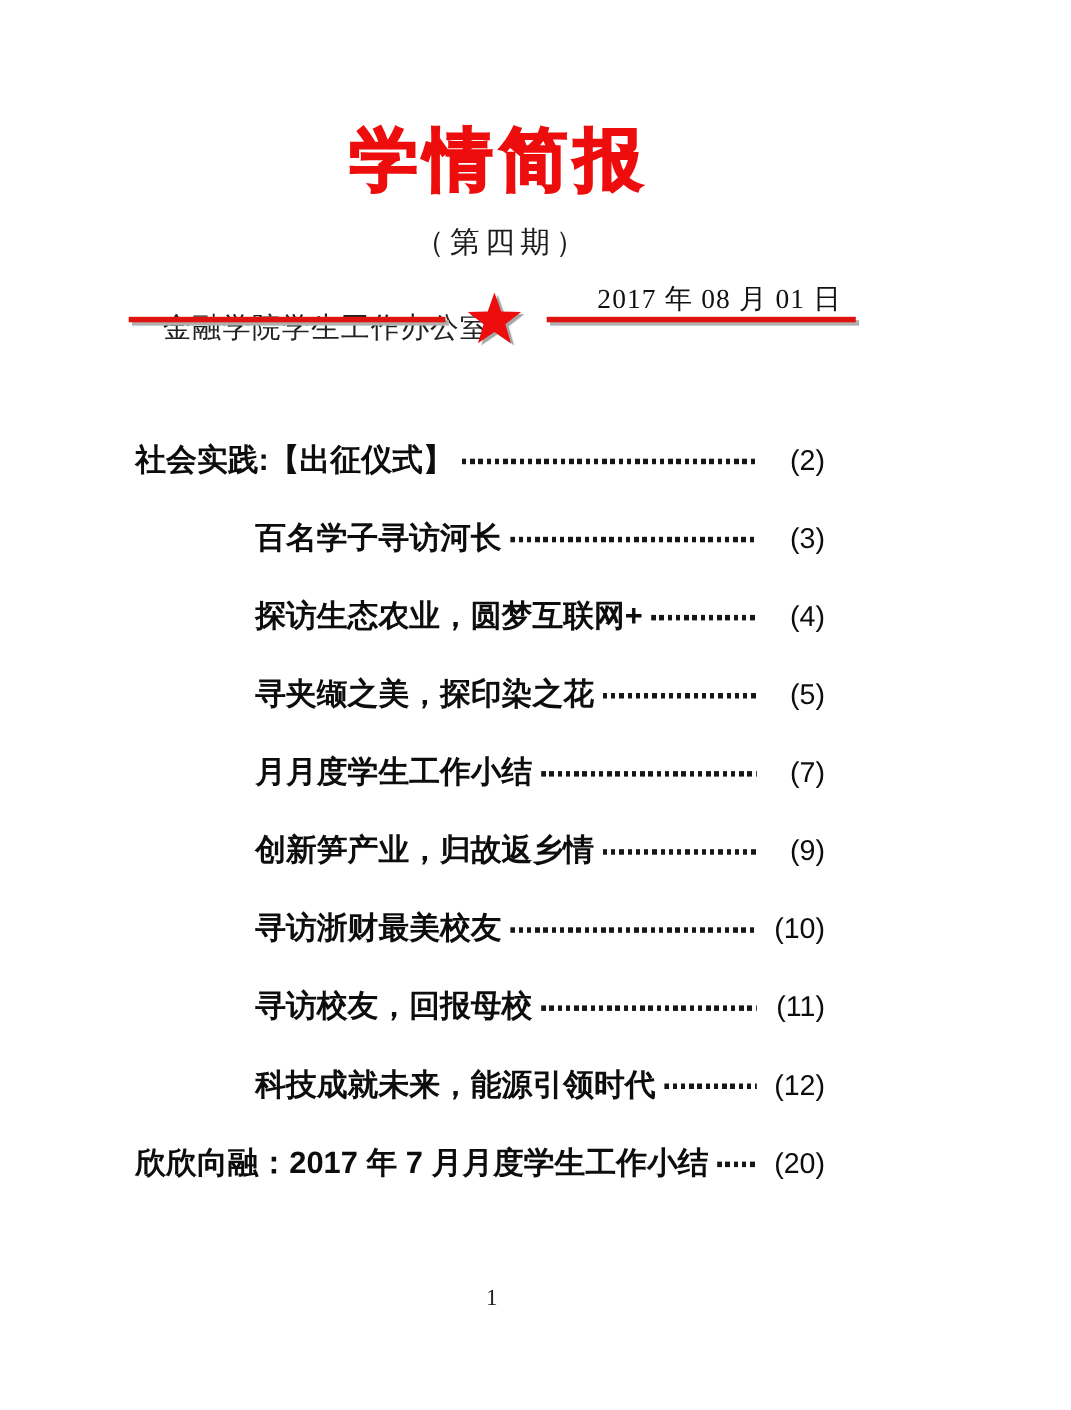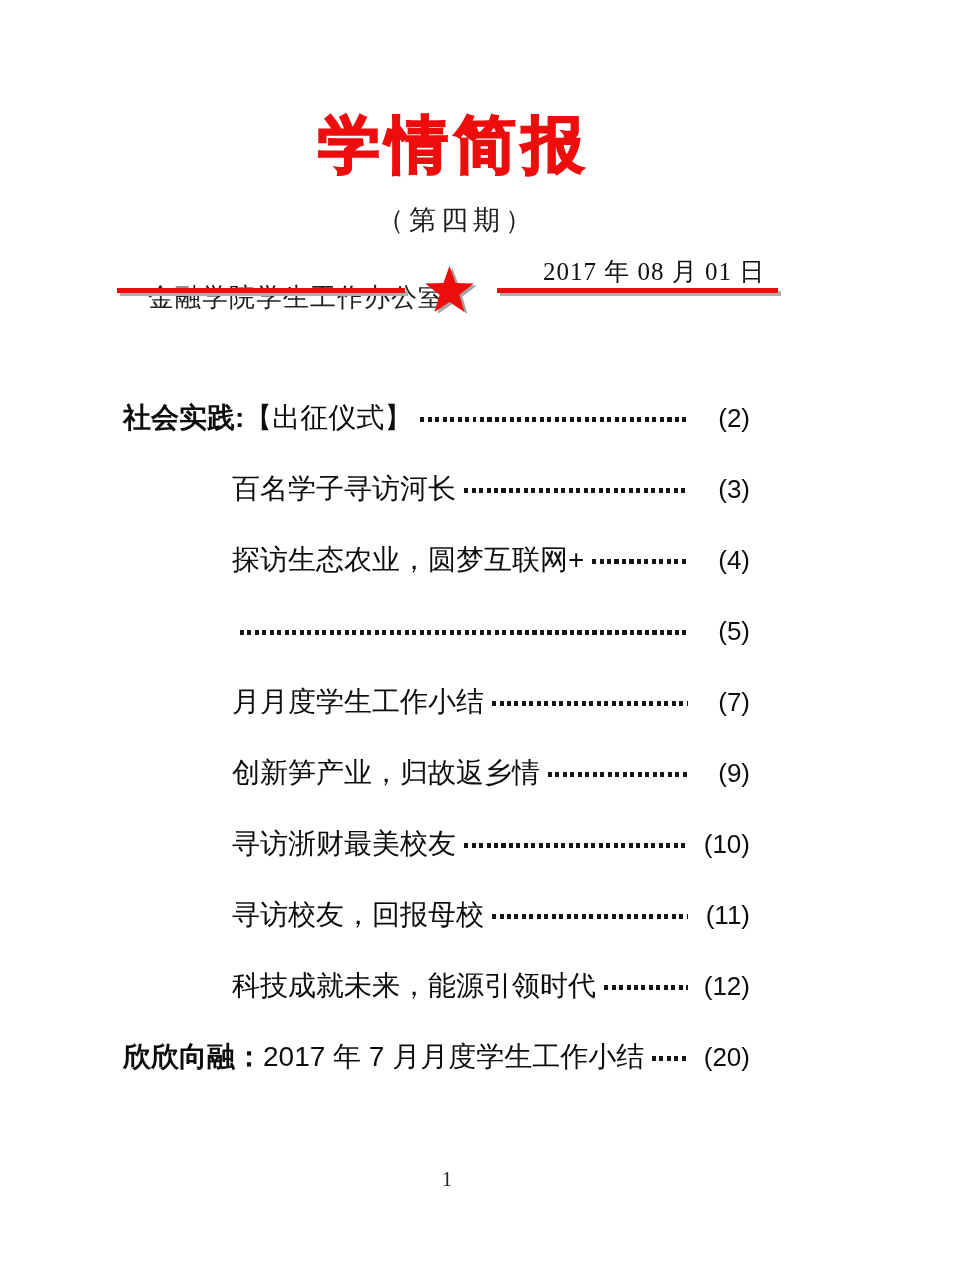--- a/index.html
+++ b/index.html
@@ -48,21 +48,21 @@
   }
   .toc{
     position:absolute;top:403px;left:123px;width:627px;
   }
   .toc-row{
     display:flex;align-items:flex-start;height:71px;
     font-size:28px;line-height:30px;color:#0d0d0d;
   }
   .toc-row.indent{padding-left:109px;}
   .toc-prefix{font-weight:700;white-space:pre;text-align:center;}
-  .toc-title{font-weight:400;white-space:pre;}
+  .toc-title{font-weight:700;white-space:pre;}
   .toc-leader{
     flex:1;height:5px;margin:14px 10px 0 8px;
     background:repeating-linear-gradient(90deg,#161616 0 4px,transparent 4px 7.5px);
   }
   .toc-page{
     font-family:"Liberation Sans",sans-serif;font-size:26px;line-height:30px;
     min-width:52px;text-align:right;font-weight:500;white-space:pre;
   }
   .page-footer{
     position:absolute;top:1167px;left:0;width:100%;text-align:center;
@@ -104,20 +104,21 @@
     <span class="toc-page">(3)</span>
   </div>
     <div class="toc-row indent">
     <span class="toc-prefix"></span>
     <span class="toc-title">探访生态农业，圆梦互联网+</span>
     <span class="toc-leader"></span>
     <span class="toc-page">(4)</span>
   </div>
     <div class="toc-row indent">
     <span class="toc-prefix"></span>
+    <span class="toc-title">寻夹缬之美，探印染之花</span>
     <span class="toc-leader"></span>
     <span class="toc-page">(5)</span>
   </div>
     <div class="toc-row indent">
     <span class="toc-prefix"></span>
     <span class="toc-title">月月度学生工作小结</span>
     <span class="toc-leader"></span>
     <span class="toc-page">(7)</span>
   </div>
     <div class="toc-row indent">

